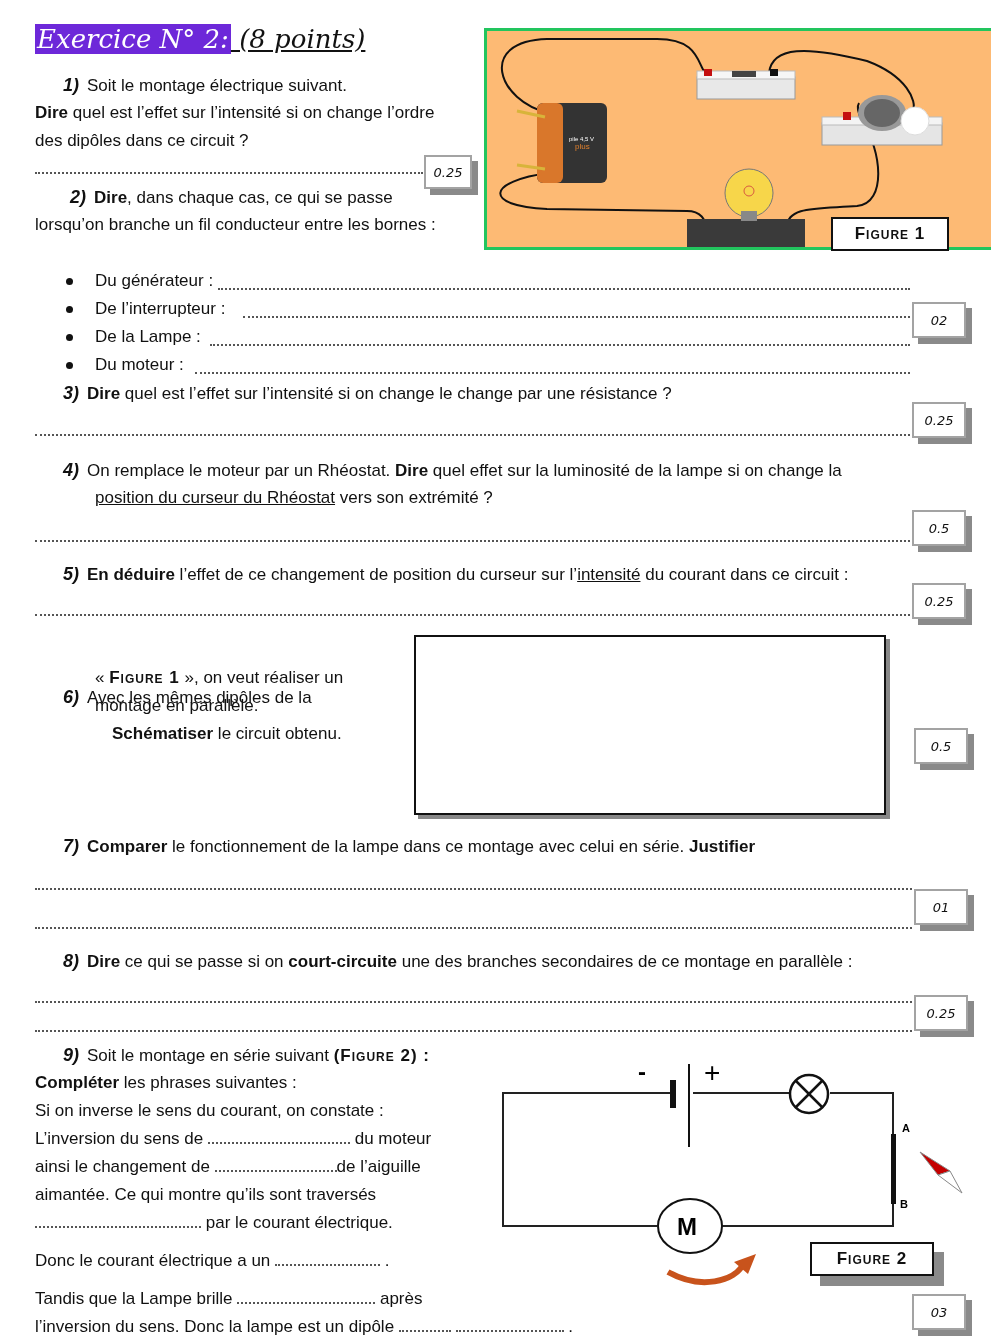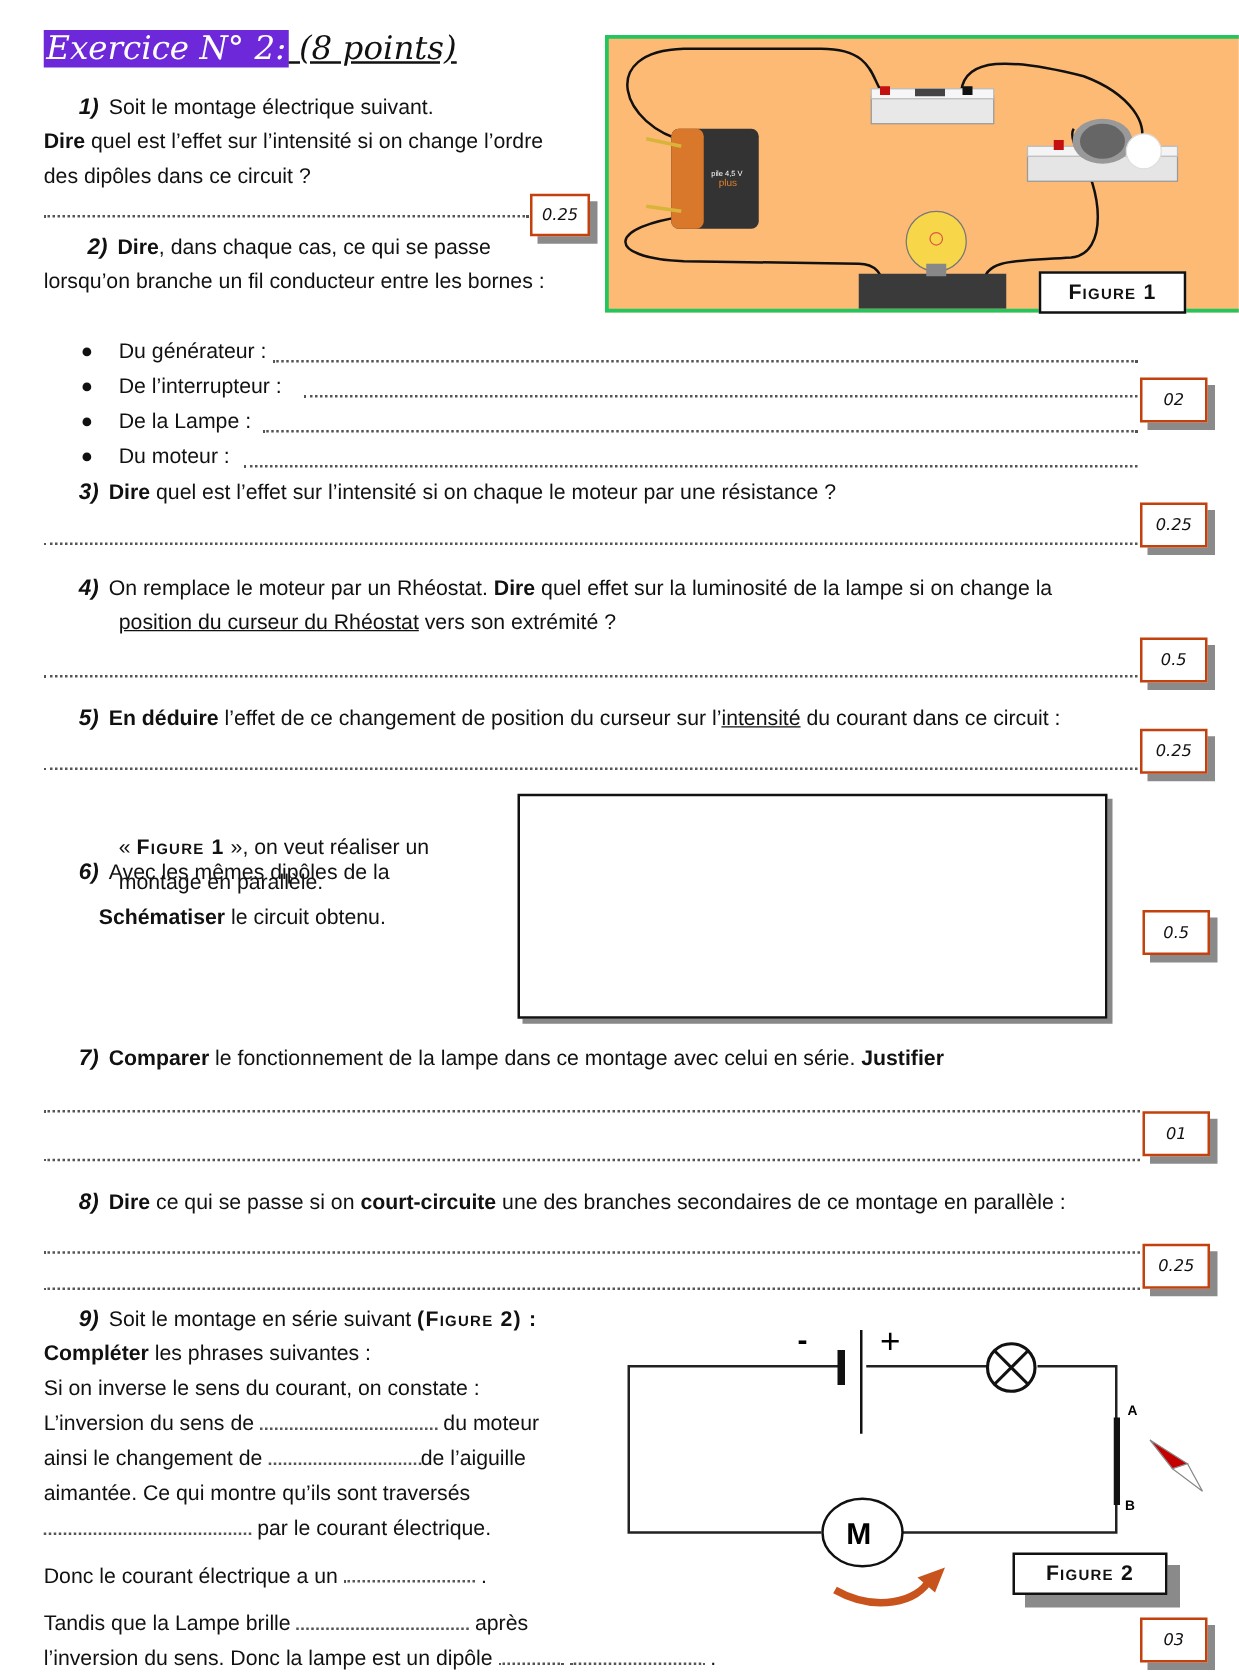--- a/index.html
+++ b/index.html
@@ -7,21 +7,21 @@
          font-family:"Liberation Sans", sans-serif; color:#111; font-size:17px; }
   .abs { position:absolute; }
   .line { position:absolute; white-space:nowrap; line-height:22px; }
   b { font-weight:bold; }
   .num { font-weight:bold; font-style:italic; font-size:18px; margin-right:8px; }
   .u { text-decoration:underline; }
   .dots { position:absolute; border-bottom:2px dotted #555; height:0; }
   .title-hl { background:#6d28d9; color:#fff; padding:0 2px; }
   .title { font-family:"DejaVu Serif", serif; font-style:italic; font-size:26px; }
   .title .rest { text-decoration:underline; }
-  .score { position:absolute; width:50px; height:32px; border:2px solid #c2410c; background:#fff;
+  .score { position:absolute; width:50px; height:32px; border:2px solid #a3a3a3; background:#fff;
            font-family:"DejaVu Sans", sans-serif; font-style:italic; font-size:13px;
            display:flex; align-items:center; justify-content:center; box-shadow:6px 6px 0 #8a8a8a; }
   .fig-label { position:absolute; border:2px solid #111; background:#fff; font-weight:bold;
                font-size:17px; letter-spacing:1px; font-variant:small-caps;
                display:flex; align-items:center; justify-content:center; }
   .bullet { position:absolute; width:7px; height:7px; background:#111; border-radius:50%; }
   .smallcaps { font-variant:small-caps; font-weight:bold; letter-spacing:1px; }
 </style>
 </head>
 <body>
@@ -101,21 +101,21 @@
 <div class="line" style="left:95px;top:326px;">De la Lampe :</div>
 <div class="dots" style="left:210px;top:344px;width:700px;"></div>
 
 <div class="bullet" style="left:66px;top:362px;"></div>
 <div class="line" style="left:95px;top:354px;">Du moteur :</div>
 <div class="dots" style="left:195px;top:372px;width:715px;"></div>
 
 <div class="score" style="left:912px;top:302px;">02</div>
 
 <div class="line" style="left:63px;top:382px;">
-  <span class="num">3)</span><b>Dire</b><span> quel est l’effet sur l’intensité si on chaque le moteur par une résistance ?</span>
+  <span class="num">3)</span><b>Dire</b><span> quel est l’effet sur l’intensité si on change le change par une résistance ?</span>
 </div>
 <div class="dots" style="left:35px;top:434px;width:875px;"></div>
 <div class="score" style="left:912px;top:402px;">0.25</div>
 
 <div class="line" style="left:63px;top:459px;">
   <span class="num">4)</span><span>On remplace le moteur par un Rhéostat. </span><b>Dire</b><span> quel effet sur la luminosité de la lampe si on change la</span>
 </div>
 <div class="line" style="left:95px;top:487px;">
   <span class="u">position du curseur du Rhéostat</span><span> vers son extrémité ?</span>
 </div>
@@ -128,21 +128,21 @@
 <div class="dots" style="left:35px;top:614px;width:875px;"></div>
 <div class="score" style="left:912px;top:583px;">0.25</div>
 
 <div class="line" style="left:63px;top:639px;margin-top:47px;">
   <span class="num">6)</span><span>Avec les mêmes dipôles de la</span>
 </div>
 <div class="line" style="left:95px;top:667px;">
   <span>« </span><span class="smallcaps">Figure 1</span><span> », on veut réaliser un</span>
 </div>
 <div class="line" style="left:95px;top:695px;">montage en parallèle.</div>
-<div class="line" style="left:79px;top:723px;">
+<div class="line" style="left:112px;top:723px;">
   <b>Schématiser</b><span> le circuit obtenu.</span>
 </div>
 <div class="abs" style="left:414px;top:635px;width:472px;height:180px;border:2px solid #111;box-sizing:border-box;background:#fff;box-shadow:4px 4px 0 #888;"></div>
 <div class="score" style="left:914px;top:728px;">0.5</div>
 
 <div class="line" style="left:63px;top:835px;">
   <span class="num">7)</span><b>Comparer</b><span>  le fonctionnement de la lampe dans ce montage avec celui en série. </span><b>Justifier</b>
 </div>
 <div class="dots" style="left:35px;top:888px;width:877px;"></div>
 <div class="dots" style="left:35px;top:927px;width:877px;"></div>

